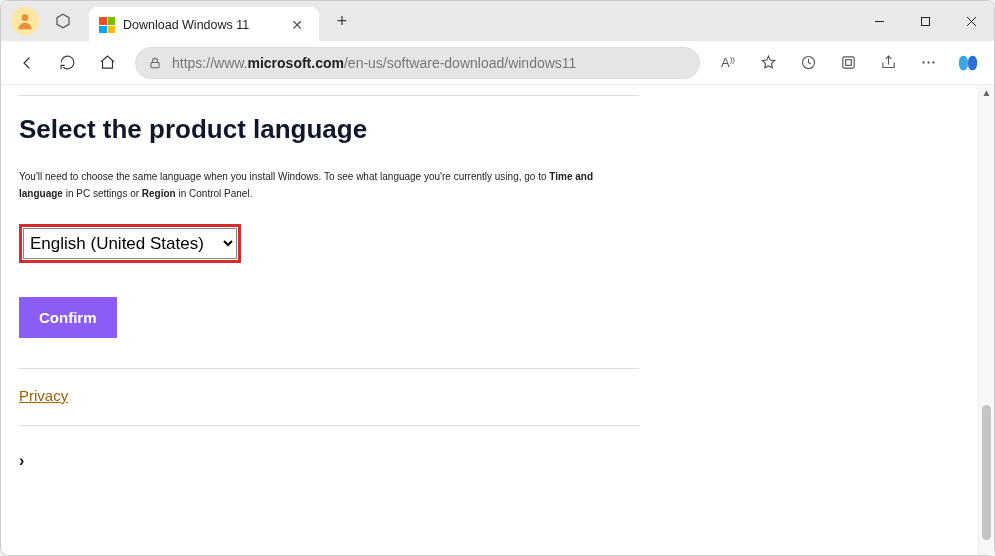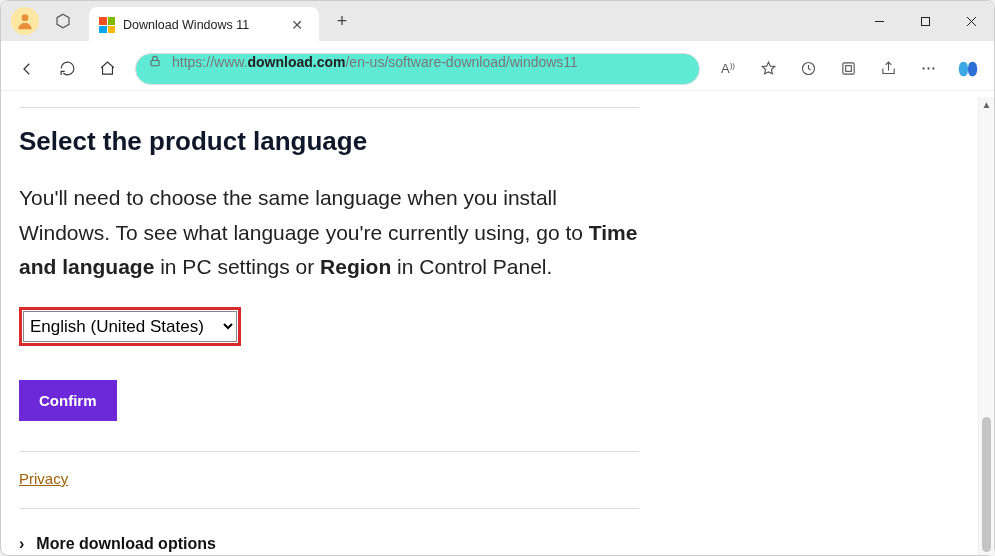--- a/index.html
+++ b/index.html
@@ -1,45 +1,45 @@
 <!DOCTYPE html>
 <html><head>
 <meta charset="utf-8">
 <style>
 * { margin: 0; padding: 0; box-sizing: border-box; }
 html, body { width: 995px; height: 556px; font-family: "Segoe UI", Arial, sans-serif; background: #f0f0f0; overflow: hidden; }
-.window { width: 100%; height: 100%; background: #fff; border: 1px solid #ccc; border-radius: 8px; display: flex; flex-direction: column; gap: 6px; }
+.window { width: 100%; height: 100%; background: #fff; border: 1px solid #ccc; border-radius: 8px; display: flex; flex-direction: column; }
 .titlebar { height: 40px; background: #e9e9e9; display: flex; align-items: center; border-radius: 8px 8px 0 0; }
 .profile { width: 28px; height: 28px; border-radius: 50%; background: #fbe6a2; margin-left: 10px; display:flex; align-items:center; justify-content:center; }
 .profile svg { width:20px; height:20px; }
 .bing { width: 28px; height: 28px; margin-left: 10px; display:flex; align-items:center; justify-content:center; color:#555; }
 .tab { margin-left: 12px; height: 36px; background: #fff; border-radius: 8px 8px 0 0; display: flex; align-items: center; padding: 0 10px 0 10px; min-width: 230px; border-bottom: none; position:relative; top:4px; }
 .tab .favicon { width:16px; height:16px; margin-right:8px; display:grid; grid-template-columns:1fr 1fr; grid-template-rows:1fr 1fr; gap:1px; }
 .fav-r{background:#f25022}.fav-g{background:#7fba00}.fav-b{background:#00a4ef}.fav-y{background:#ffb900}
 .tab-title { font-size: 12.5px; color:#222; flex:1; }
 .tab-close { width:24px; height:24px; display:flex; align-items:center; justify-content:center; color:#555; font-size:14px; border-radius:4px; }
 .newtab { width:34px; height:34px; display:flex; align-items:center; justify-content:center; color:#444; font-size:18px; margin-left:6px; }
 .win-controls { margin-left:auto; display:flex; }
 .win-btn { width:46px; height:40px; display:flex; align-items:center; justify-content:center; color:#222; }
 .win-btn svg { width:11px; height:11px; }
 .toolbar { height: 44px; background:#fff; display:flex; align-items:center; padding: 0 8px; gap:4px; border-bottom:1px solid #eee; }
 .tb-btn { width:36px; height:36px; display:flex; align-items:center; justify-content:center; color:#333; border-radius:4px; }
-.addr { flex:1; height:32px; border:1px solid #ddd; border-radius:16px; background:#5eead4; display:flex; padding:0 12px; margin:0 6px; }
+.addr { flex:1; height:32px; border:1px solid #ddd; border-radius:16px; background:#e5e5e5; display:flex; align-items:center; padding:0 12px; margin:0 6px; }
 .addr .lock { color:#666; margin-right:10px; display:flex; }
 .url { font-size:14px; color:#777; display:flex; align-items:baseline; }
 .url .host { color:#222; font-weight:600; }
 .content-wrap { flex:1; display:flex; overflow:hidden; }
 .content { flex:1; padding: 8px 0 0 18px; overflow:auto; }
 .sep { height:1px; background:#ddd; width:620px; margin: 2px 0 18px 0; }
 h1 { font-size:26px; font-weight:600; color:#0f172a; margin: 4px 0 24px 0; }
-.desc { font-size:21px; color:#222; line-height:1.65; width:620px; margin-bottom:22px; }
+.desc { font-size:10px; color:#222; line-height:1.65; width:620px; margin-bottom:22px; }
 .desc b { font-weight:700; }
 .select-highlight { display:inline-block; border:3px solid #d92b2b; padding:1px; margin-bottom:34px; }
 select.lang { font-size:17px; padding:4px 16px 4px 2px; border:1px solid #888; background:#fff; font-family:inherit; }
-.confirm { background:#6d28d9; color:#fff; border:none; padding:12px 20px; font-size:15px; font-weight:600; cursor:pointer; margin-bottom:22px; }
+.confirm { background:#8b5cf6; color:#fff; border:none; padding:12px 20px; font-size:15px; font-weight:600; cursor:pointer; margin-bottom:22px; }
 .sep2 { height:1px; background:#ddd; width:620px; margin: 8px 0 18px 0; }
 a.priv { color:#a16207; text-decoration:underline; font-size:15px; }
 .more { display:flex; align-items:center; gap:12px; margin-top:8px; font-size:16px; font-weight:600; color:#111; padding:8px 0; width:620px; }
 .more .chev { font-size:16px; }
 .scrollbar { width:16px; background:#f7f7f7; position:relative; border-left:1px solid #eee; }
 .scroll-up { position:absolute; top:2px; left:0; right:0; text-align:center; font-size:10px; color:#666; }
 .scroll-thumb { position:absolute; left:3px; right:3px; top:320px; height:135px; background:#c4c4c4; border-radius:5px; }
 .copilot { width:22px; height:22px; }
 </style>
 </head>
@@ -110,21 +110,21 @@
     <div class="addr">
       <span class="lock">
           <svg width="14" height="14" viewBox="0 0 24 24" fill="none" stroke="#666" stroke-width="1.8">
             <rect x="5" y="11" width="14" height="9" rx="1.5"></rect>
             <path d="M8 11V8a4 4 0 1 1 8 0v3"></path>
           </svg>
         </span>
       <span class="url">
         <span>https://</span>
           <span>www.</span>
-          <span class="host">download.com</span>
+          <span class="host">microsoft.com</span>
           <span>/en-us/software-download/windows11</span>
       </span>
     </div>
     <div class="tb-btn">
         <span style="font-size:13px;color:#555">A<sup style="font-size:8px">))</sup></span>
       </div>
     <div class="tb-btn">
         <svg width="17" height="17" viewBox="0 0 24 24" fill="none" stroke="#555" stroke-width="1.6">
           <path d="M12 3l2.6 5.7 6.2.5-4.7 4.2 1.4 6.1L12 16.9l-5.5 2.6 1.4-6.1L3.2 9.2l6.2-.5L12 3z"></path>
         </svg>
@@ -176,21 +176,20 @@
         </select>
       </div>
       <div>
         <button class="confirm">Confirm</button>
       </div>
       <div class="sep2"></div>
       <a href="#" class="priv">Privacy</a>
       <div class="sep2" style="margin-top:20px"></div>
       <div class="more">
         <span class="chev">›</span>
-        <span>More download options</span>
       </div>
     </div>
     <div class="scrollbar">
       <div class="scroll-up">▲</div>
       <div class="scroll-thumb"></div>
     </div>
   </div>
 </div>
 
 </body></html>

